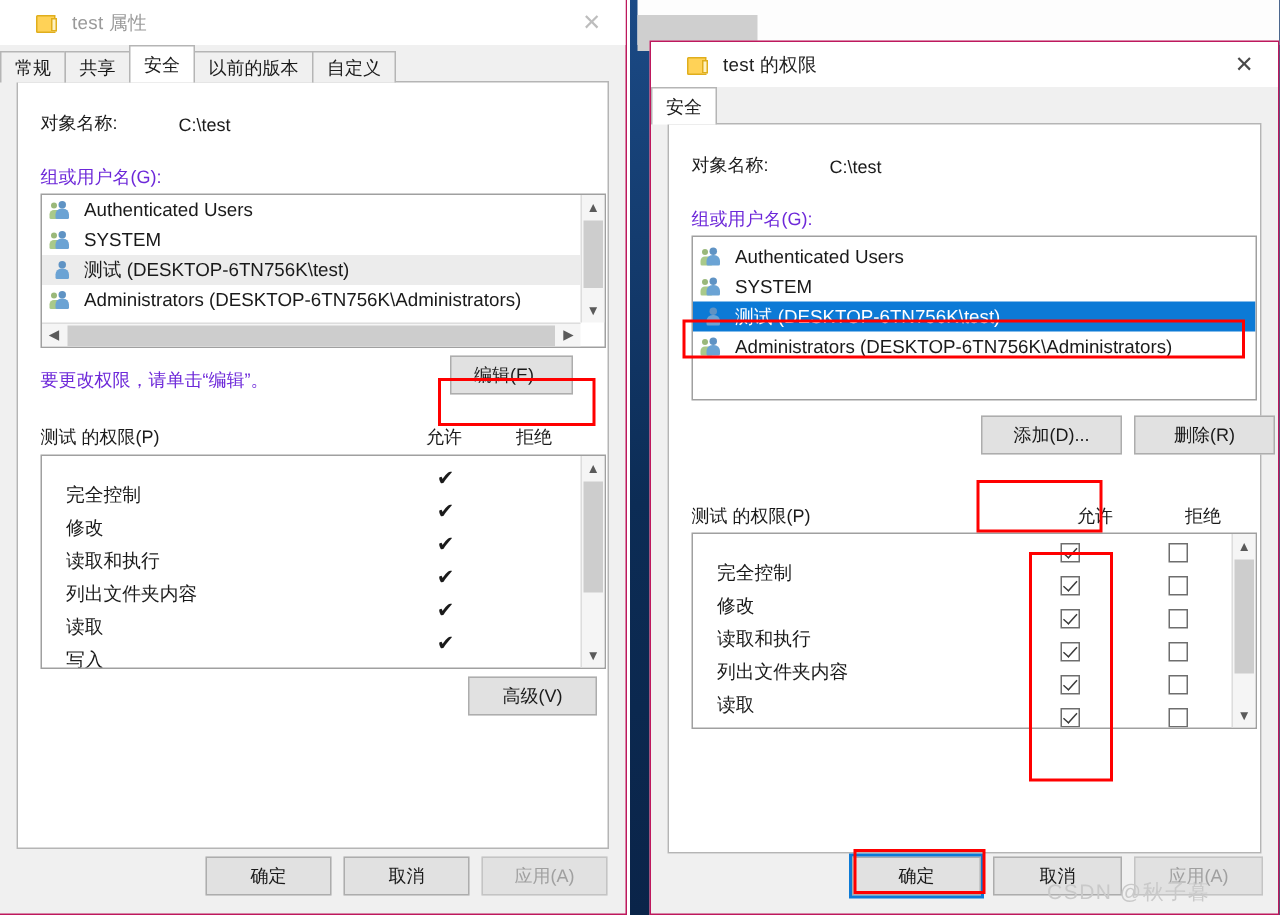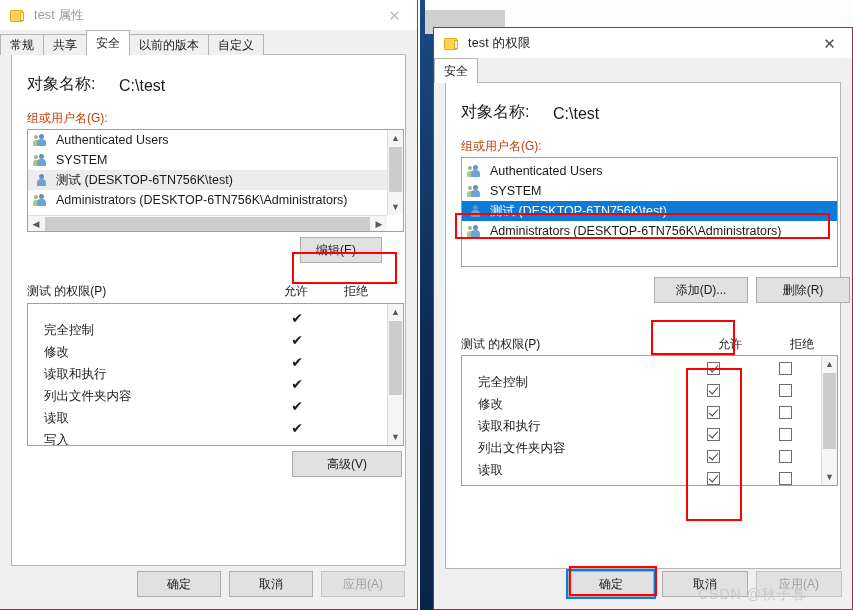--- a/index.html
+++ b/index.html
@@ -50,21 +50,21 @@
     position: absolute;
     background: #f0f0f0;
     border: 1px solid #be185d;
     box-sizing: border-box;
   }
   .titlebar {
     height: 30px;
     display: flex;
     align-items: center;
     background: #ffffff;
-    padding-left: 10px;
+    padding-left: 24px;
     box-sizing: border-box;
   }
   .title-icon {
     width: 16px; height: 15px;
     margin-right: 8px;
     position: relative;
     flex: none;
   }
   .title-icon::before {
     content: "";
@@ -135,28 +135,28 @@
   
   .panel {
     background: #ffffff;
     border: 1px solid #b5b5b5;
     box-sizing: border-box;
     position: relative;
     margin: 0 11px;
   }
   .field-row {
     display: flex;
-    align-items: flex-end;
-    font-size: 16px;
+    align-items: center;
+    font-size: 12px;
     color: #1a1a1a;
   }
   .field-label { width: 92px; flex: none; }
   .section-label {
     font-size: 12px;
-    color: #c2410c;
+    color: #6d28d9;
   }
 
   
   .listbox {
     border: 1px solid #a0a0a0;
     background: #ffffff;
     box-sizing: border-box;
     position: relative;
     overflow: hidden;
   }
@@ -399,20 +399,21 @@
         <div class="thumb" style="top:17px; height:45px;"></div>
         <div class="arrow" style="position:absolute;bottom:0;left:0;right:0;">▼</div>
       </div>
       <div class="hscroll" style="right:16px;">
         <div class="arrow">◀</div>
         <div class="thumb"></div>
         <div class="arrow">▶</div>
       </div>
     </div>
 
+    <div class="section-label" style="position:absolute; left:15px; top:190px;">要更改权限，请单击“编辑”。</div>
 
     <div class="btn" style="position:absolute; left:288px; top:182px; width:82px;">编辑(E)...</div>
 
     <div class="perm-head" style="position:absolute; left:15px; top:228px; width:377px;">
       <span style="flex:1">测试 的权限(P)</span>
       <span style="width:60px; text-align:left;">允许</span>
       <span style="width:60px; text-align:left;">拒绝</span>
     </div>
 
     <div class="listbox" style="left:15px; top:248px; width:377px; height:143px; position:absolute;">
@@ -449,21 +450,21 @@
         </div>
       </div>
       <div class="vscroll">
         <div class="arrow">▲</div>
         <div class="thumb" style="top:17px; height:74px;"></div>
         <div class="arrow" style="position:absolute;bottom:0;left:0;right:0;">▼</div>
       </div>
     </div>
 
 
-    <div class="btn" style="position:absolute; left:280px; top:396px; width:110px;">高级(V)</div>
+    <div class="btn" style="position:absolute; left:300px; top:396px; width:86px;">高级(V)</div>
   </div>
 
   <div style="position:absolute; left:0; right:0; bottom:0; height:52px;">
     <div class="btn" style="position:absolute; left:137px; top:14px; width:84px;">确定</div>
     <div class="btn" style="position:absolute; left:229px; top:14px; width:84px;">取消</div>
     <div class="btn disabled" style="position:absolute; left:321px; top:14px; width:84px;">应用(A)</div>
   </div>
 </div>
 
 <div class="annot" style="left:292px; top:252px; width:105px; height:32px;"></div>

